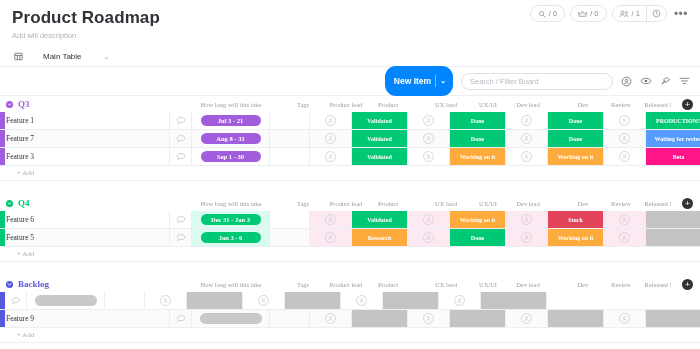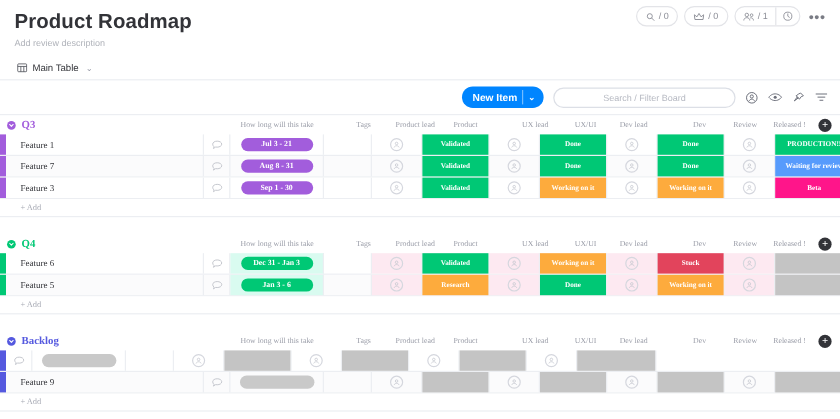--- a/index.html
+++ b/index.html
@@ -39,43 +39,43 @@
   .pill-group .seg {
     display: flex; align-items: center; gap: 3px;
     height: 100%; padding: 0 6px; font-size: 7.5px; color: #8b8d96;
   }
   .pill-group .seg + .seg { border-left: 1px solid #e3e4e8; padding: 0 5px; }
   .dots { font-size: 12px; color: #7a7c85; letter-spacing: .5px; line-height: 10px; padding: 0 2px; cursor: pointer;}
   svg { display: block; }
 
   .tabs { display: flex; align-items: center; gap: 4px; margin-top: 9px; }
   .tab {
-    display: flex; align-items: center; gap: 4px;
+    display: flex; align-items: center; gap: 20px;
     font-size: 8px; color: #323338; padding: 2px 2px;
   }
   .tab .chev { font-size: 7px; color: #9699a6; margin-left: 2px; }
 
   
   .toolbar {
     position: relative; height: 30px; border-top: 1px solid #eceef2;
     border-bottom: 1px solid #eceef2;
     display: flex; align-items: center; justify-content: flex-end;
     padding-right: 10px; gap: 8px; background:#fff;
   }
   .new-item {
     display: flex; align-items: center; background: #0085ff;
-    color: #fff; border-radius: 11px; height: 18px;
+    color: #fff; border-radius: 11px; height: 30px;
     font-size: 8.5px; font-weight: 600; padding: 0 4px 0 9px; cursor: pointer;
   }
   .new-item .divider { width: 1px; height: 12px; background: rgba(255,255,255,.45); margin: 0 4px; }
   .new-item .nchev { font-size: 7px; padding-right: 3px; }
   .search-box {
     width: 152px; height: 17px; border: 1px solid #dcdfe6; border-radius: 9px;
     display: flex; align-items: center; padding: 0 8px;
-    font-size: 7.5px; color: #b6b9c2; background: #fff; justify-content: center;
+    font-size: 7.5px; color: #b6b9c2; background: #fff;
   }
   .tool-icon { color: #6c6f7a; cursor: pointer; }
 
   
   .table-area { position: relative; }
   .group { position: relative; font-family: Liberation Serif, serif; }
   .group-head {
     display: flex; align-items: center; height: 16px; padding-left: 5px;
     position: relative;
   }
@@ -93,21 +93,21 @@
   }
 
   .row {
     display: flex; align-items: stretch; height: 18px;
     border-bottom: 1px solid #eceef2; background: #fff;
   }
   .row.alt { background: #fbfbfc; }
   .accent { width: 5px; flex: 0 0 5px; }
   .cell-name {
     flex: 0 0 165px; display: flex; align-items: center;
-    padding-left: 12px; font-size: 7.5px; color: #323338;
+    padding-left: 1px; font-size: 7.5px; color: #323338;
     border-right: 1px solid #eceef2;
   }
   .cell-chat {
     flex: 0 0 22px; display: flex; align-items: center; justify-content: center;
     border-right: 1px solid #eceef2;
   }
   .cell {
     display: flex; align-items: center; justify-content: center;
     border-right: 1px solid #eceef2; position: relative;
   }
@@ -143,21 +143,21 @@
   .add-label { font-size: 7px; color: #a9acb6; padding-left: 12px; }
   .group-gap { height: 14px; background: #fff; }
 </style>
 </head>
 <body>
 
 <div class="board">
 
   <div class="header">
     <div class="board-title">Product Roadmap</div>
-    <div class="board-desc">Add review description</div>
+    <div class="board-desc">Add will description</div>
 
     <div class="header-right">
       <div class="pill">
         <span>
           <svg width="8" height="8" viewBox="0 0 16 16" fill="none" stroke="#8b8d96" stroke-width="1.5">
             <circle cx="7" cy="7" r="4.2"></circle>
               <line x1="10.2" y1="10.2" x2="14" y2="14" stroke-linecap="round"></line>
           </svg>
         </span>
         <span>/ 0</span>

